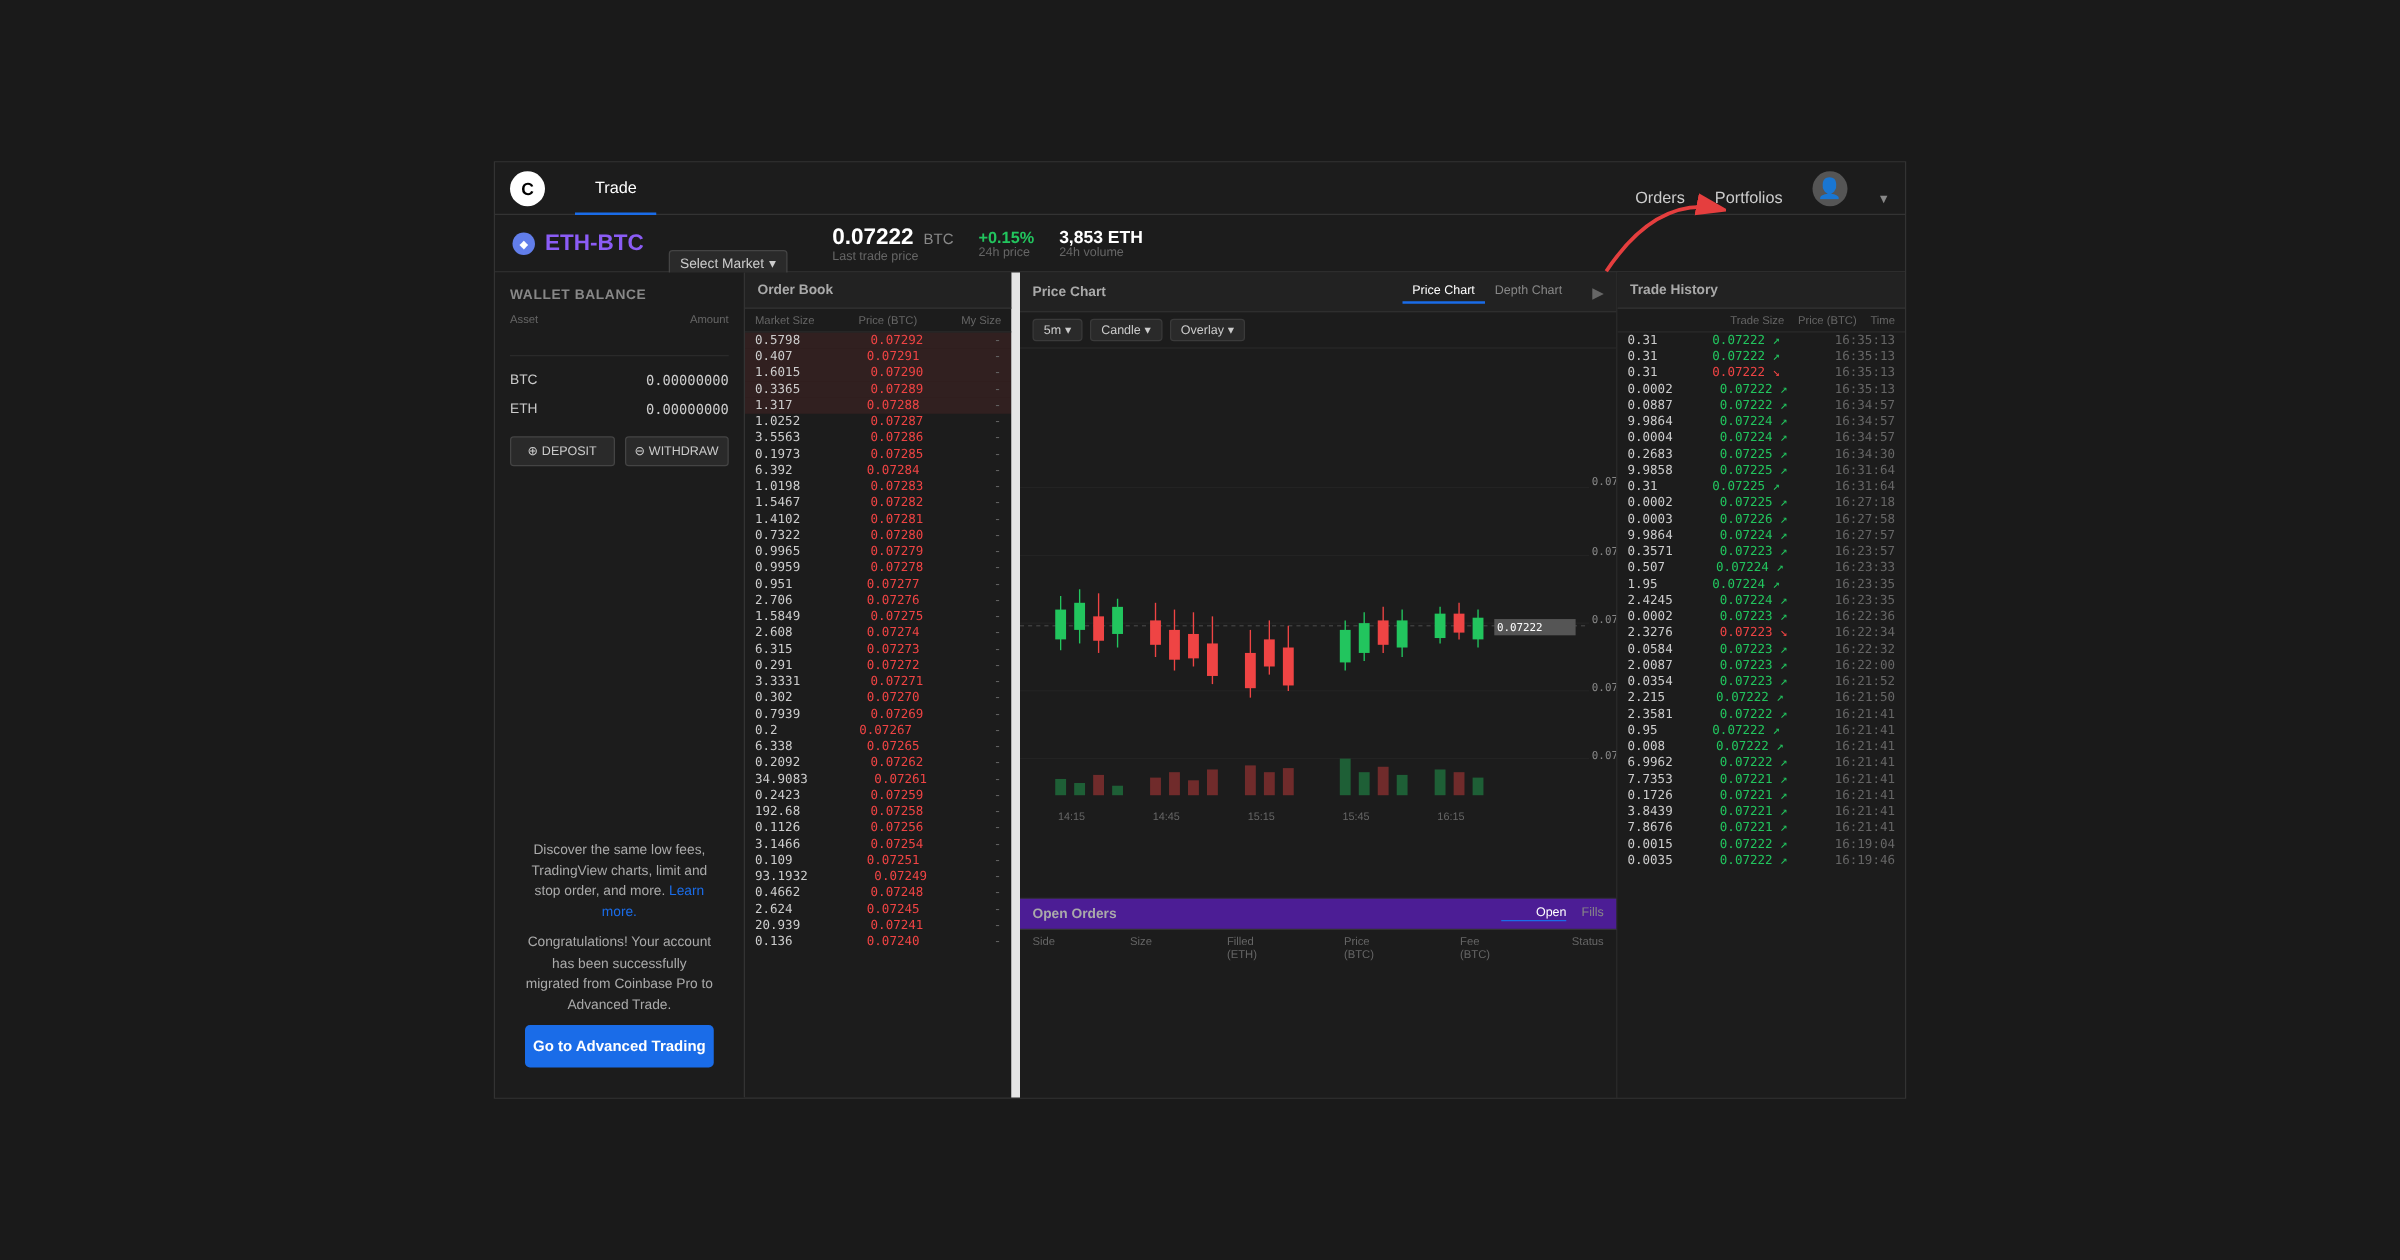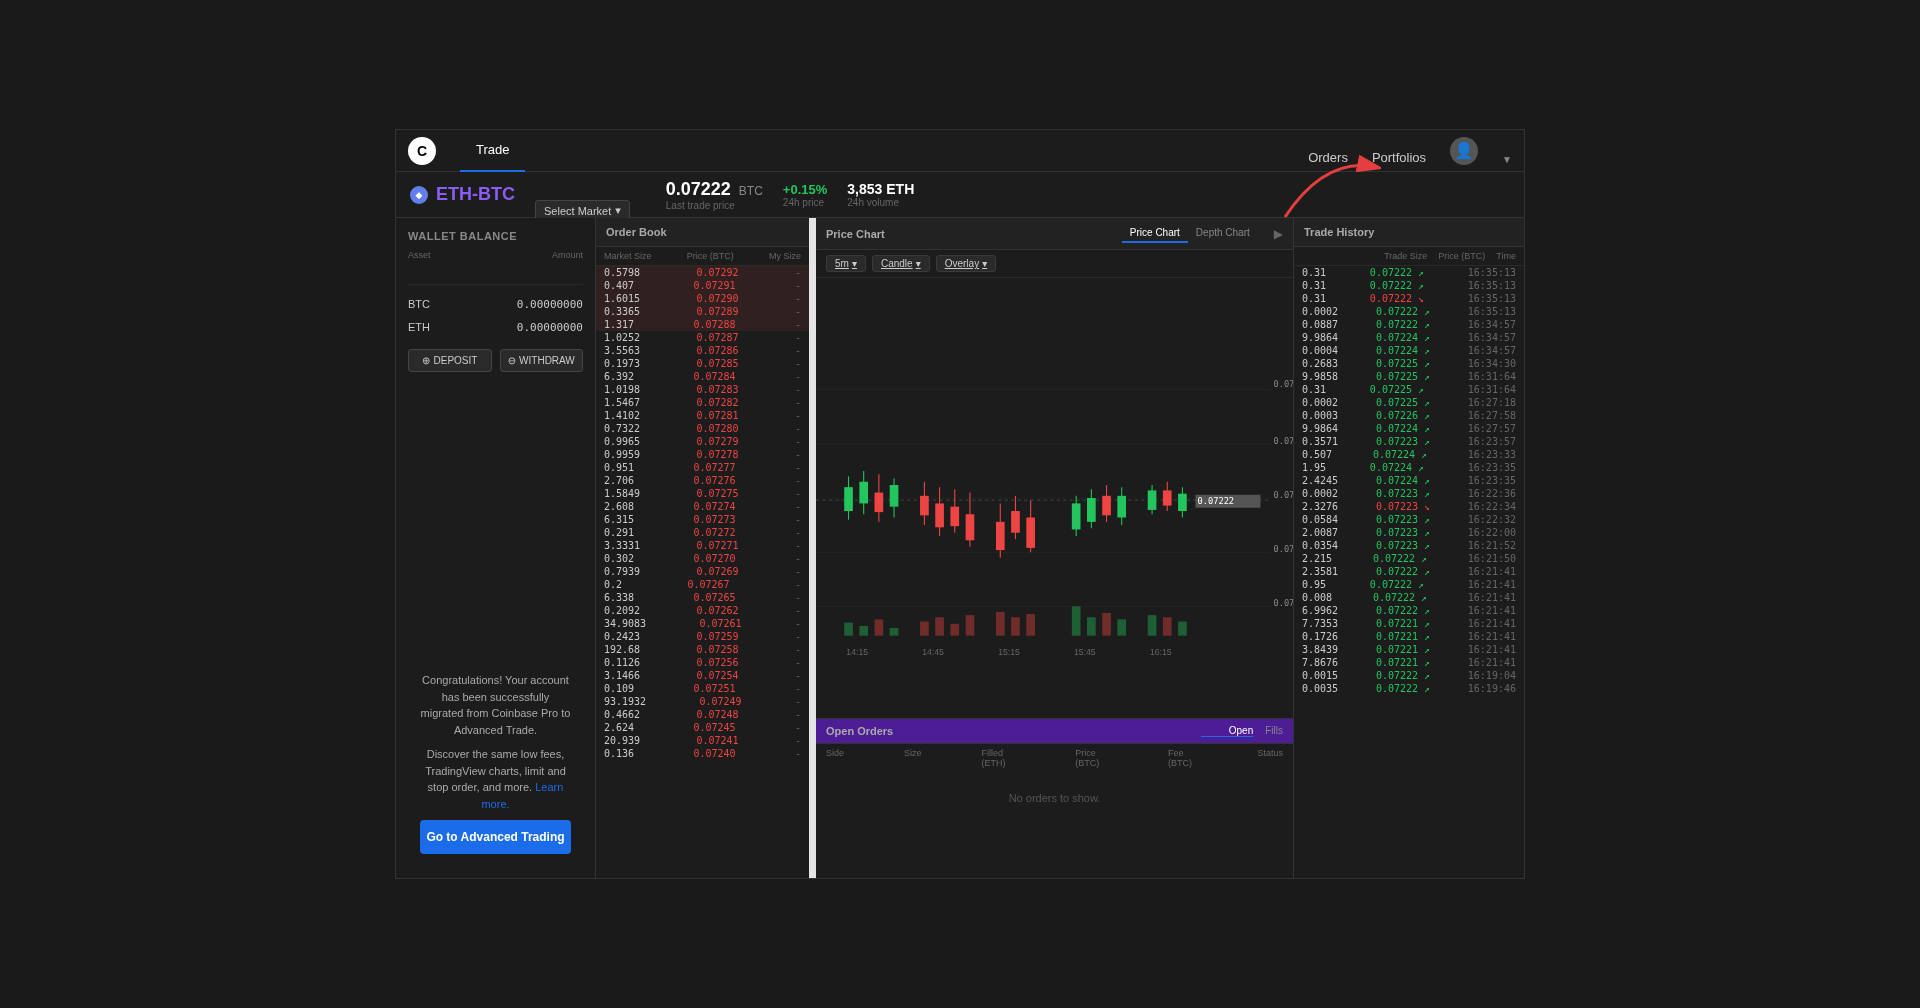--- a/index.html
+++ b/index.html
@@ -344,21 +344,20 @@
       color: #fff;
       border-bottom: 2px solid #1a6ce8;
     }
     .chart-controls {
       display: flex;
       align-items: center;
       gap: 6px;
       padding: 5px 10px;
       border-bottom: 1px solid #2a2a2a;
       background: #1c1c1c;
-      text-decoration: underline;
     }
     .ctrl-btn {
       background: #2a2a2a;
       border: 1px solid #3a3a3a;
       color: #ccc;
       font-size: 10px;
       padding: 2px 8px;
       border-radius: 3px;
       cursor: pointer;
       display: flex;
@@ -533,25 +532,25 @@
             <span>DEPOSIT</span>
           </button>
           <button class="btn-action">
             <span>⊖</span>
             <span>WITHDRAW</span>
           </button>
         </div>
 
         <div class="promo-box">
           <p class="promo-text">
-            <span>Congratulations! Your account has been successfully migrated from Coinbase Pro to Advanced Trade.</span>
+            <span>Discover the same low fees, TradingView charts, limit and stop order, and more.</span>
+            <a class="promo-link">Learn more.</a>
           </p>
           <p class="promo-text">
-            <span>Discover the same low fees, TradingView charts, limit and stop order, and more.</span>
-            <a class="promo-link">Learn more.</a>
+            <span>Congratulations! Your account has been successfully migrated from Coinbase Pro to Advanced Trade.</span>
           </p>
           <button class="btn-advanced">Go to Advanced Trading</button>
         </div>
       </div>
 
       <div class="order-book">
         <div class="panel-header">Order Book</div>
         <div class="ob-col-headers">
           <span>Market Size</span>
           <span>Price (BTC)</span>
@@ -883,21 +882,20 @@
             </div>
           </div>
           <div class="oo-col-headers">
             <span>Side</span>
             <span>Size</span>
             <span>Filled (ETH)</span>
             <span>Price (BTC)</span>
             <span>Fee (BTC)</span>
             <span>Status</span>
           </div>
-          <div class="no-orders">No orders to show.</div>
         </div>
       </div>
 
       <div class="trade-history">
         <div class="panel-header">Trade History</div>
         <div class="th-col-headers">
           <span>Trade Size</span>
           <span>Price (BTC)</span>
           <span>Time</span>
         </div>

